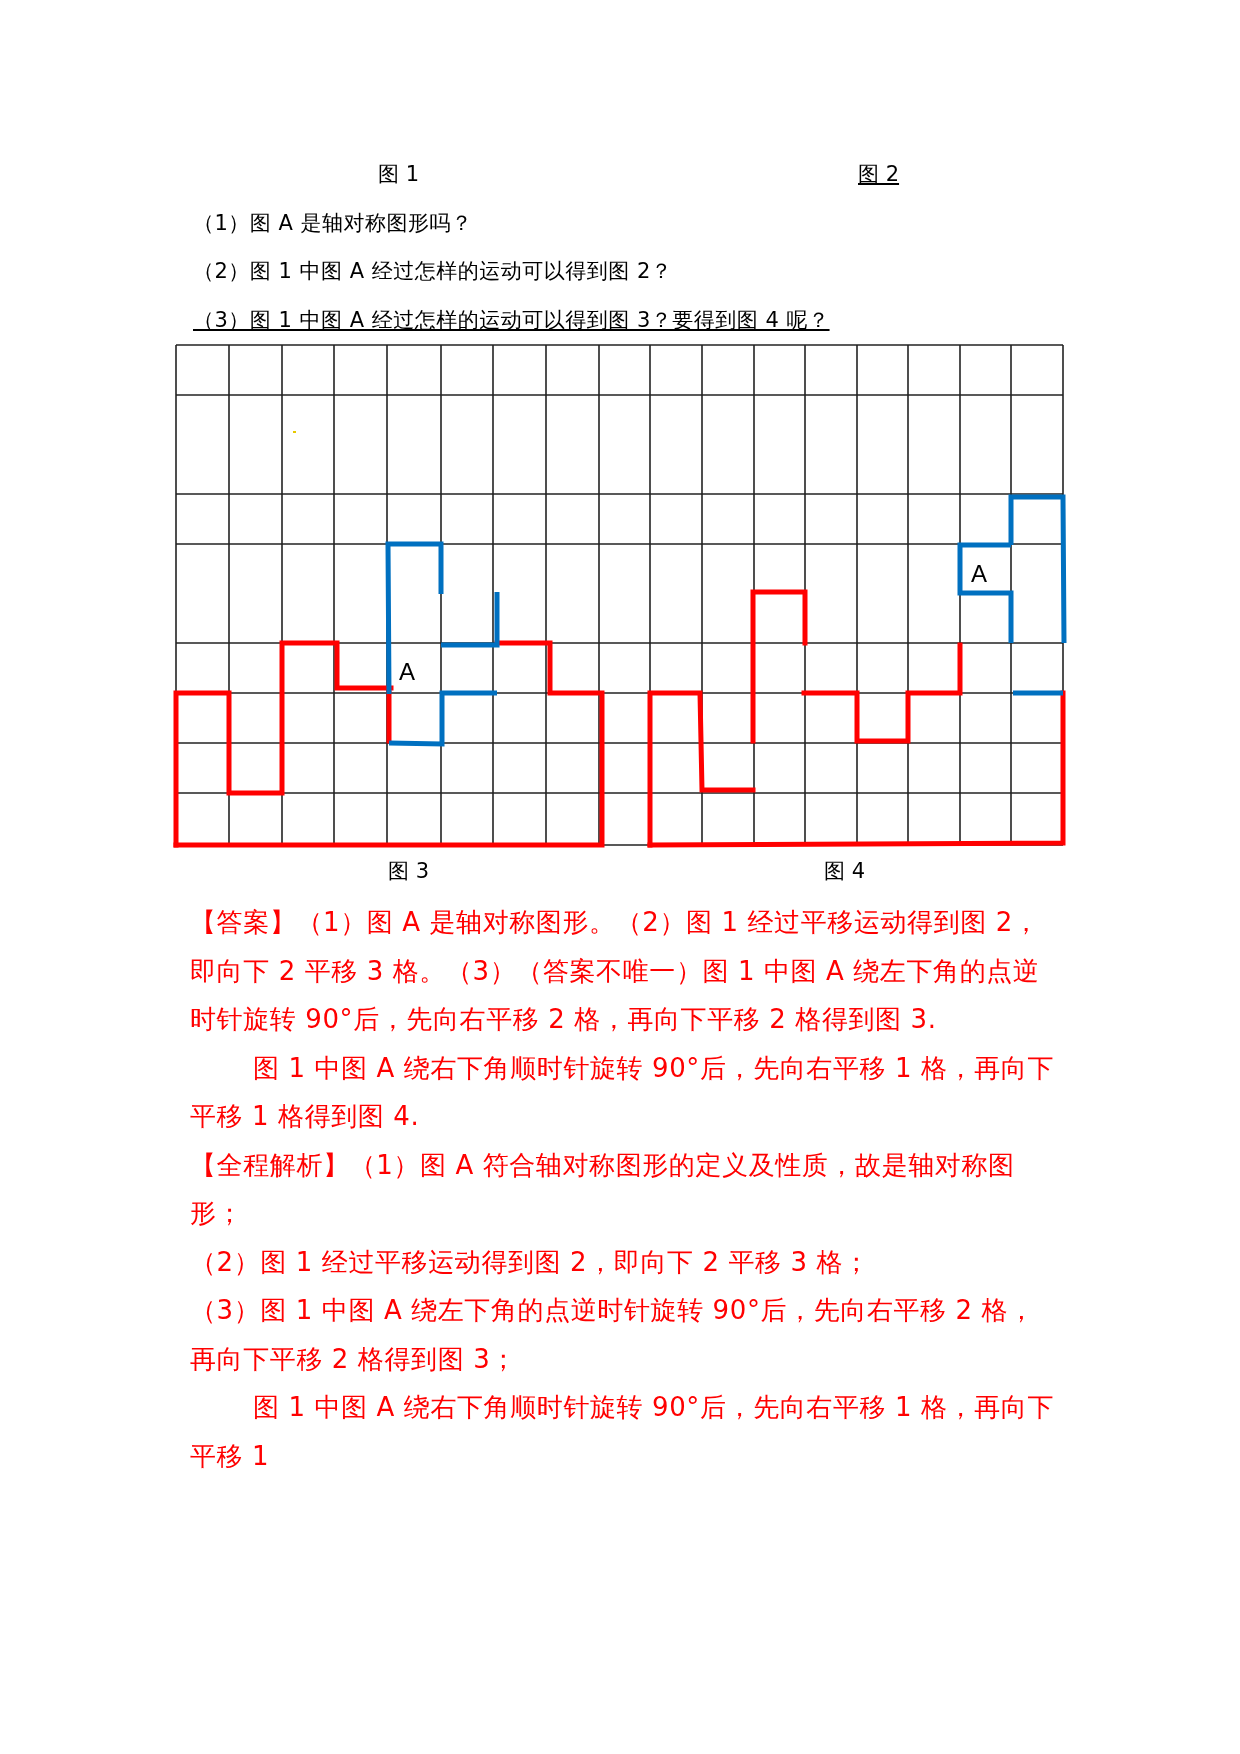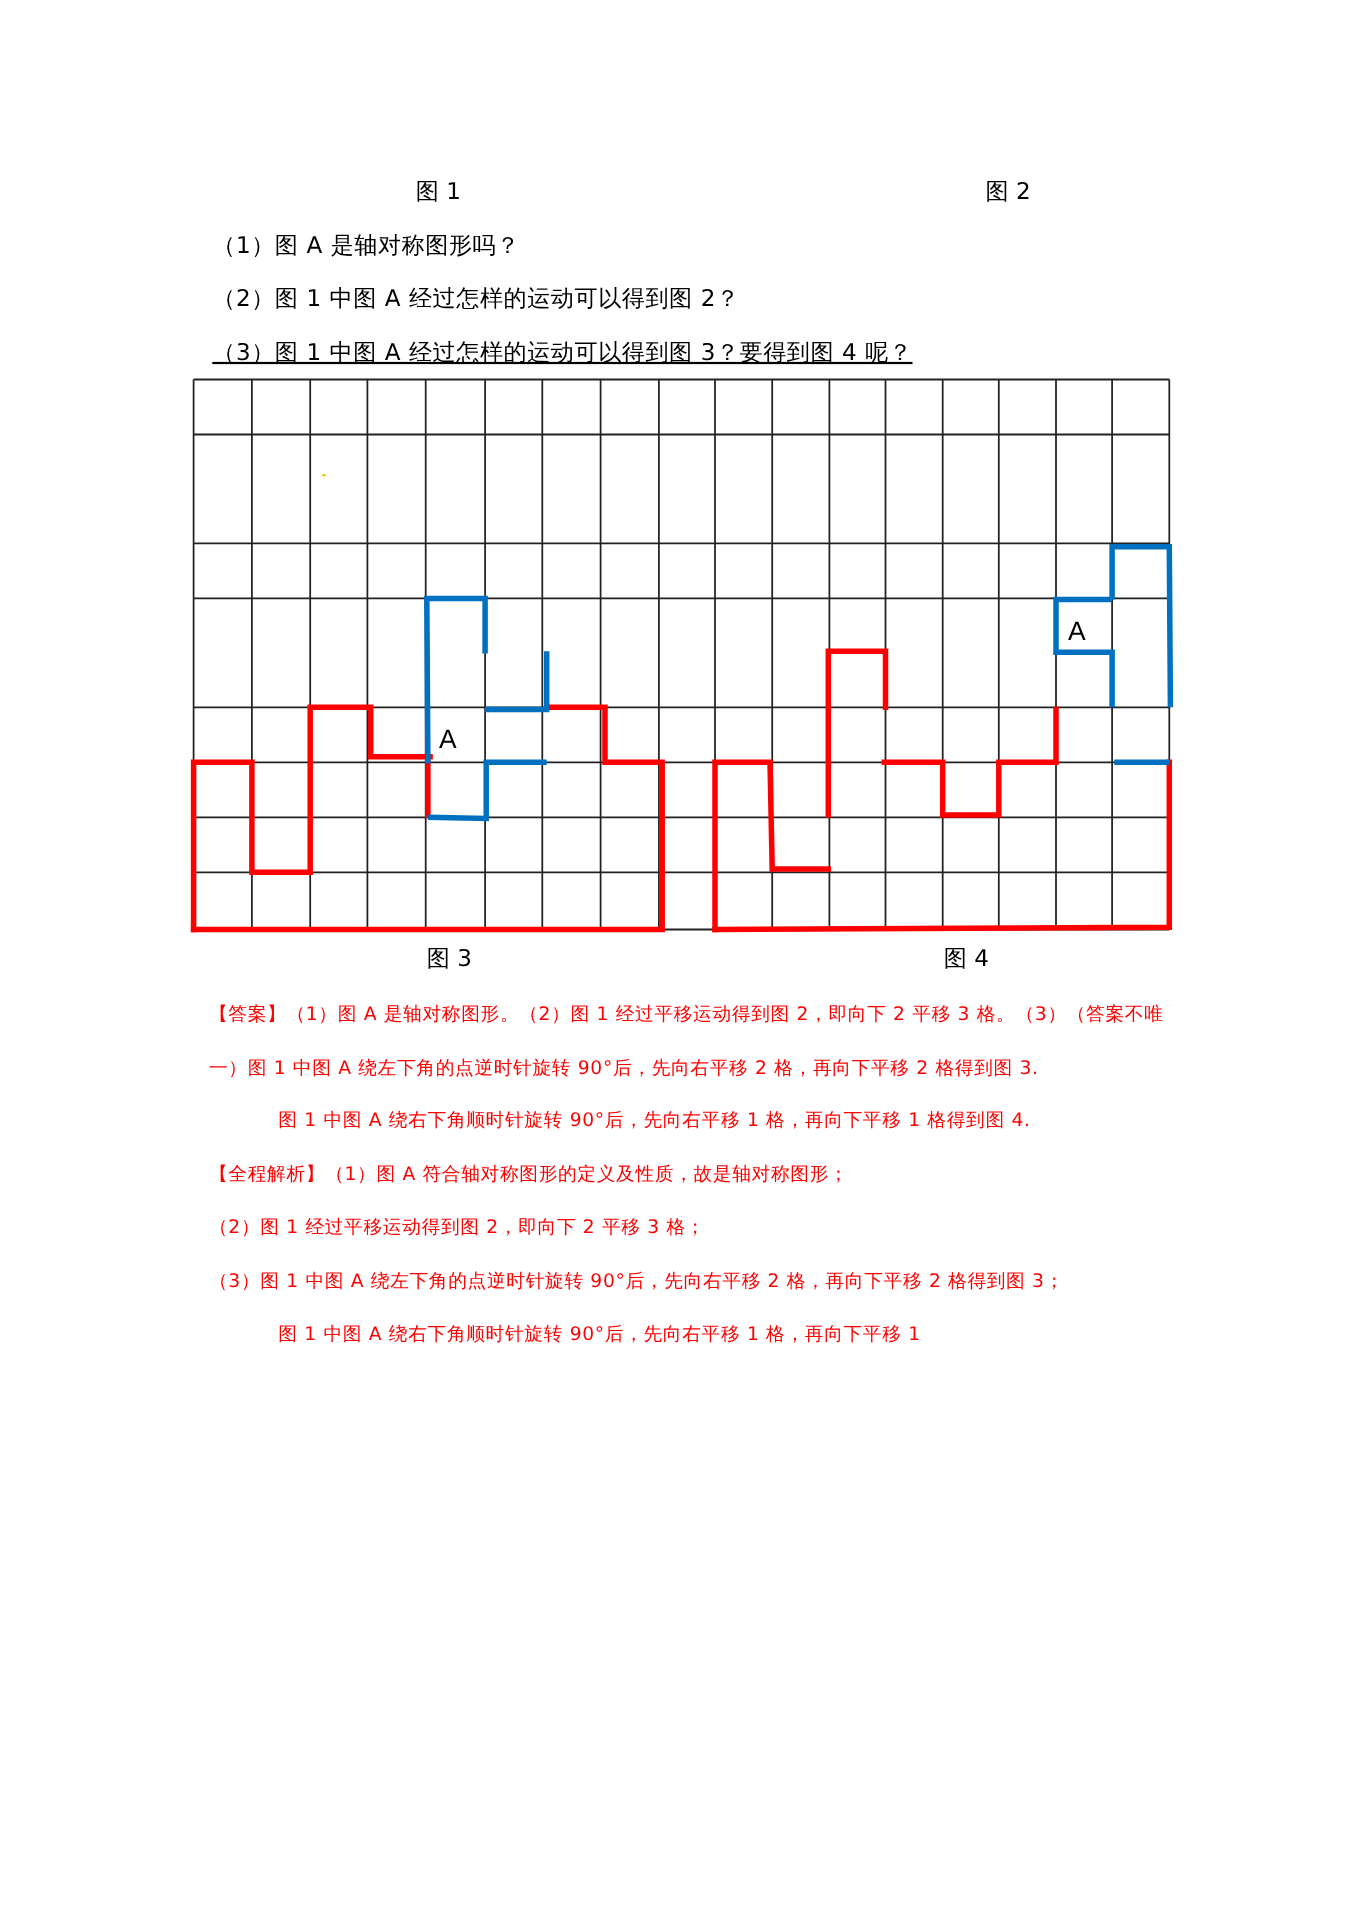--- a/index.html
+++ b/index.html
@@ -2,31 +2,31 @@
 <html><head>
 <meta charset="utf-8">
 <style>
   html, body { margin: 0; padding: 0; background: #ffffff; }
   body { width: 1240px; height: 1754px; position: relative; overflow: hidden;
          font-family: "DejaVu Sans", "Liberation Sans", sans-serif; color: #000; }
   .abs { position: absolute; white-space: nowrap; }
   .fig-label { font-size: 21px; }
   .q { font-size: 21px; left: 193px; letter-spacing: 0.5px; }
   #grid { position: absolute; left: 0; top: 0; }
-  .ans { position: absolute; left: 190px; width: 870px; font-size: 17px; color: #ff0000;
+  .ans { position: absolute; left: 190px; width: 870px; font-size: 26px; color: #ff0000;
          line-height: 48.5px; letter-spacing: 0.6px; }
   .ans p { margin: 0; }
   .indent { text-indent: 63px; }
   .tag { color: #ff0000; }
 </style>
 </head>
 <body>
 
 <div class="abs fig-label" style="left:378px; top:160px;">图 1</div>
-<div class="abs fig-label" style="left:896px; top:160px;">图 2</div>
+<div class="abs fig-label" style="left:858px; top:160px;text-decoration:underline;">图 2</div>
 
 <div class="abs q" style="top:209px;">（1）图 A 是轴对称图形吗？</div>
 <div class="abs q" style="top:257px;">（2）图 1 中图 A 经过怎样的运动可以得到图 2？</div>
 <div class="abs q" style="top:306px;text-decoration:underline;">（3）图 1 中图 A 经过怎样的运动可以得到图 3？要得到图 4 呢？</div>
 
 <svg id="grid" width="1240" height="900">
   <g stroke="#222" stroke-width="1.6" fill="none">
 
     <line x1="176" y1="345" x2="176" y2="845"></line>
     <line x1="229" y1="345" x2="229" y2="845"></line>
@@ -82,21 +82,21 @@
 
   <g stroke="#0070c0" stroke-width="5" fill="none" stroke-linecap="butt">
     <polyline points="1011,545 1011,497 1063,497 1064,643"></polyline>
     <polyline points="1011,545 960,545 960,593 1011,593 1011,643"></polyline>
     <polyline points="1013,693 1063,693"></polyline>
   </g>
   <text x="971" y="582" font-size="24" font-family="Liberation Sans, sans-serif">A</text>
 </svg>
 
 <div class="abs fig-label" style="left:388px; top:857px;">图 3</div>
-<div class="abs fig-label" style="left:858px; top:857px;text-align:center;">图 4</div>
+<div class="abs fig-label" style="left:824px; top:857px;text-align:center;">图 4</div>
 
 <div class="ans" style="top:898px;">
   <p><span class="tag">【答案】</span><span>（1）图 A 是轴对称图形。（2）图 1 经过平移运动得到图 2，即向下 2 平移 3 格。（3）（答案不唯一）图 1 中图 A 绕左下角的点逆时针旋转 90°后，先向右平移 2 格，再向下平移 2 格得到图 3.</span></p>
   <p class="indent">图 1 中图 A 绕右下角顺时针旋转 90°后，先向右平移 1 格，再向下平移 1 格得到图 4.</p>
   <p><span class="tag">【全程解析】</span><span>（1）图 A 符合轴对称图形的定义及性质，故是轴对称图形；</span></p>
   <p>（2）图 1 经过平移运动得到图 2，即向下 2 平移 3 格；</p>
   <p>（3）图 1 中图 A 绕左下角的点逆时针旋转 90°后，先向右平移 2 格，再向下平移 2 格得到图 3；</p>
   <p class="indent">图 1 中图 A 绕右下角顺时针旋转 90°后，先向右平移 1 格，再向下平移 1</p>
 </div>
 

